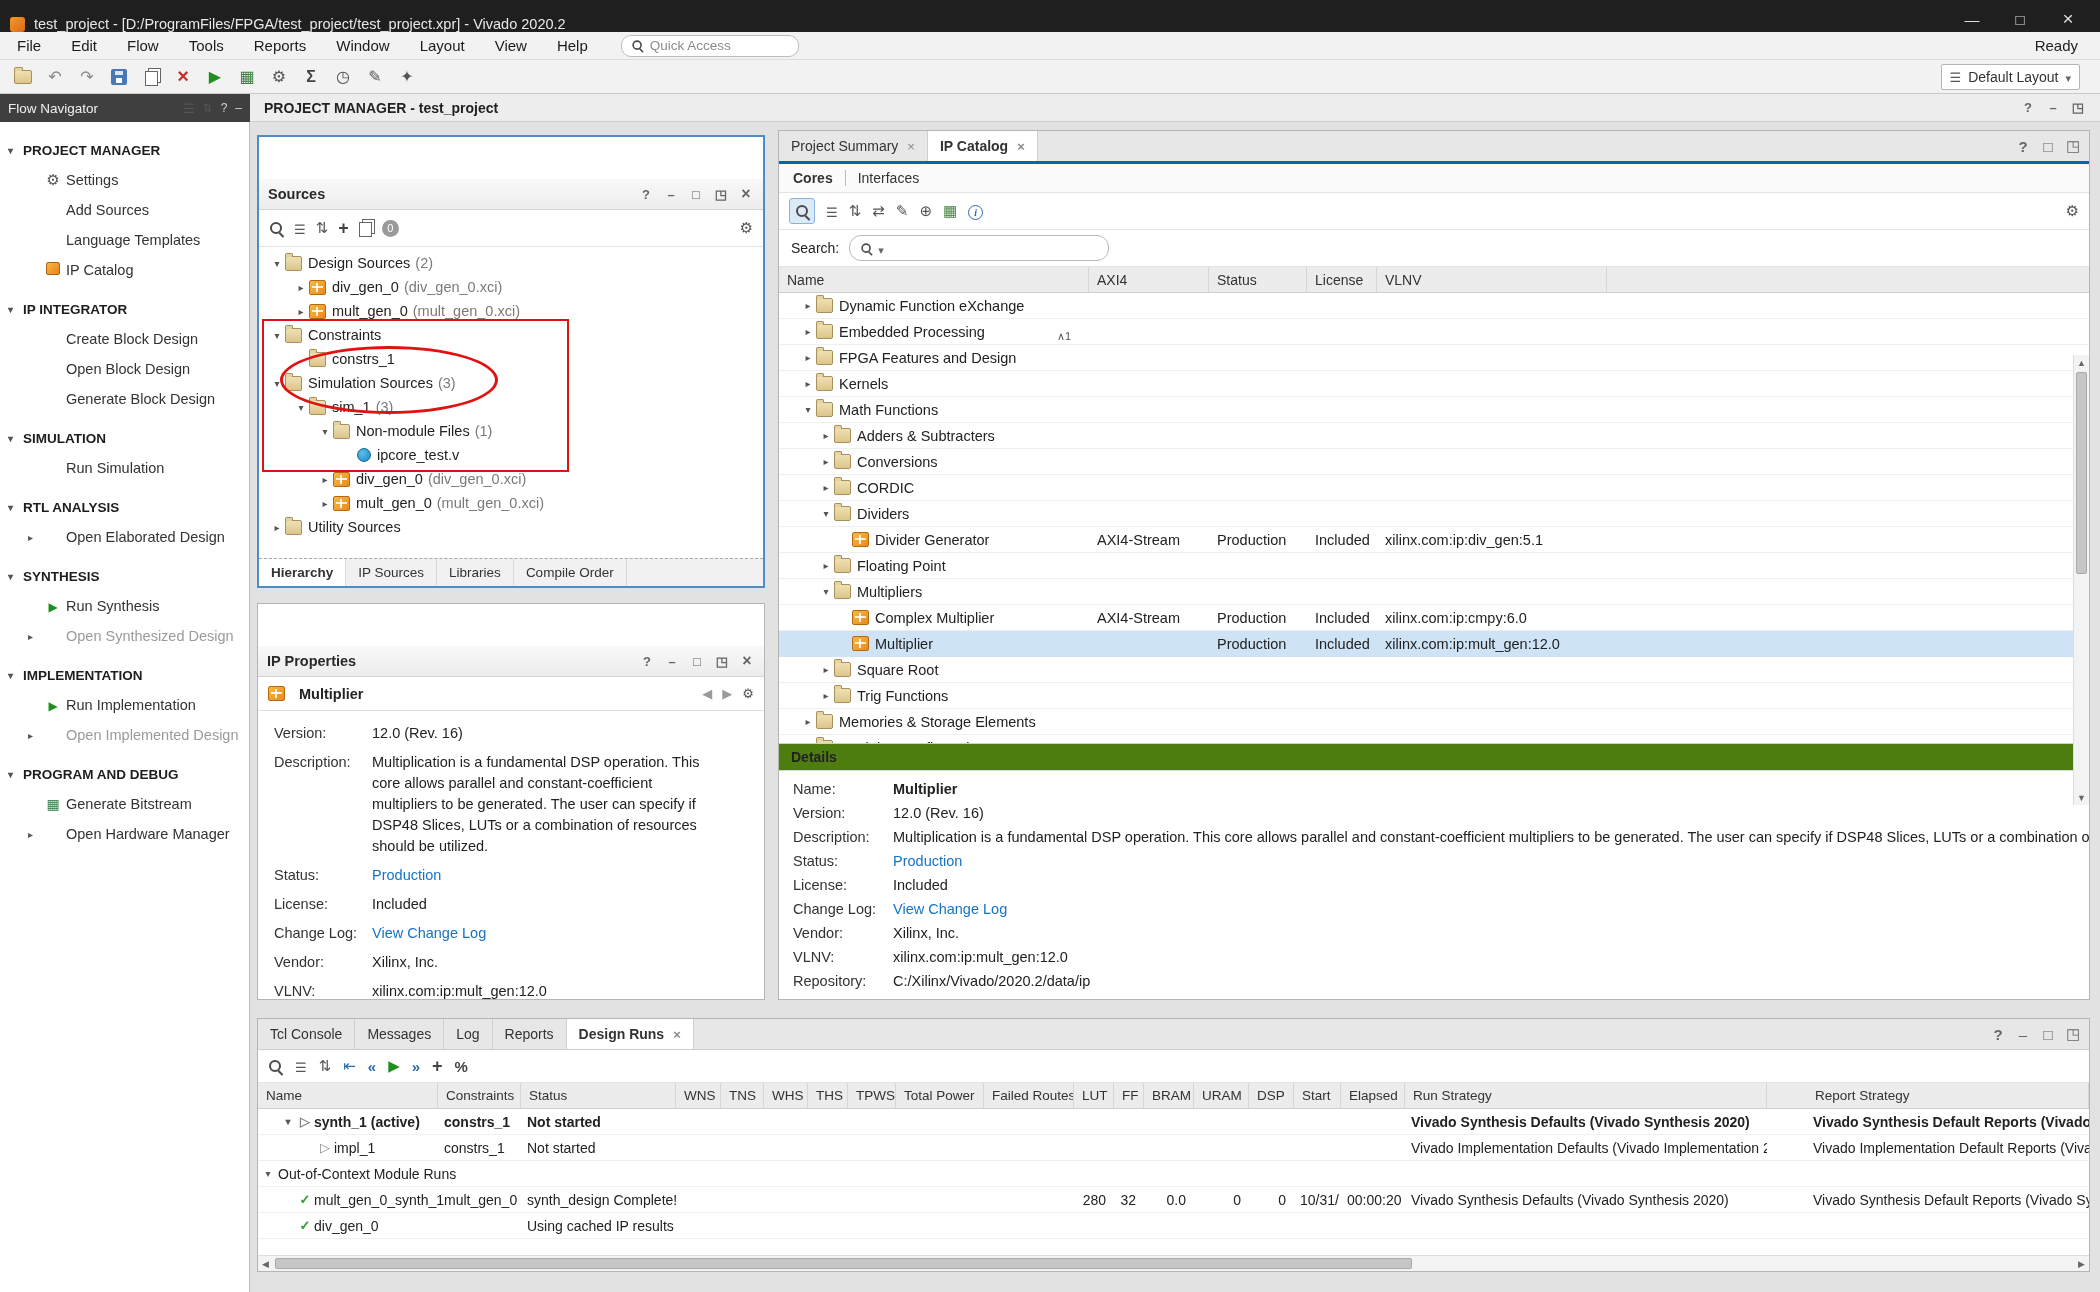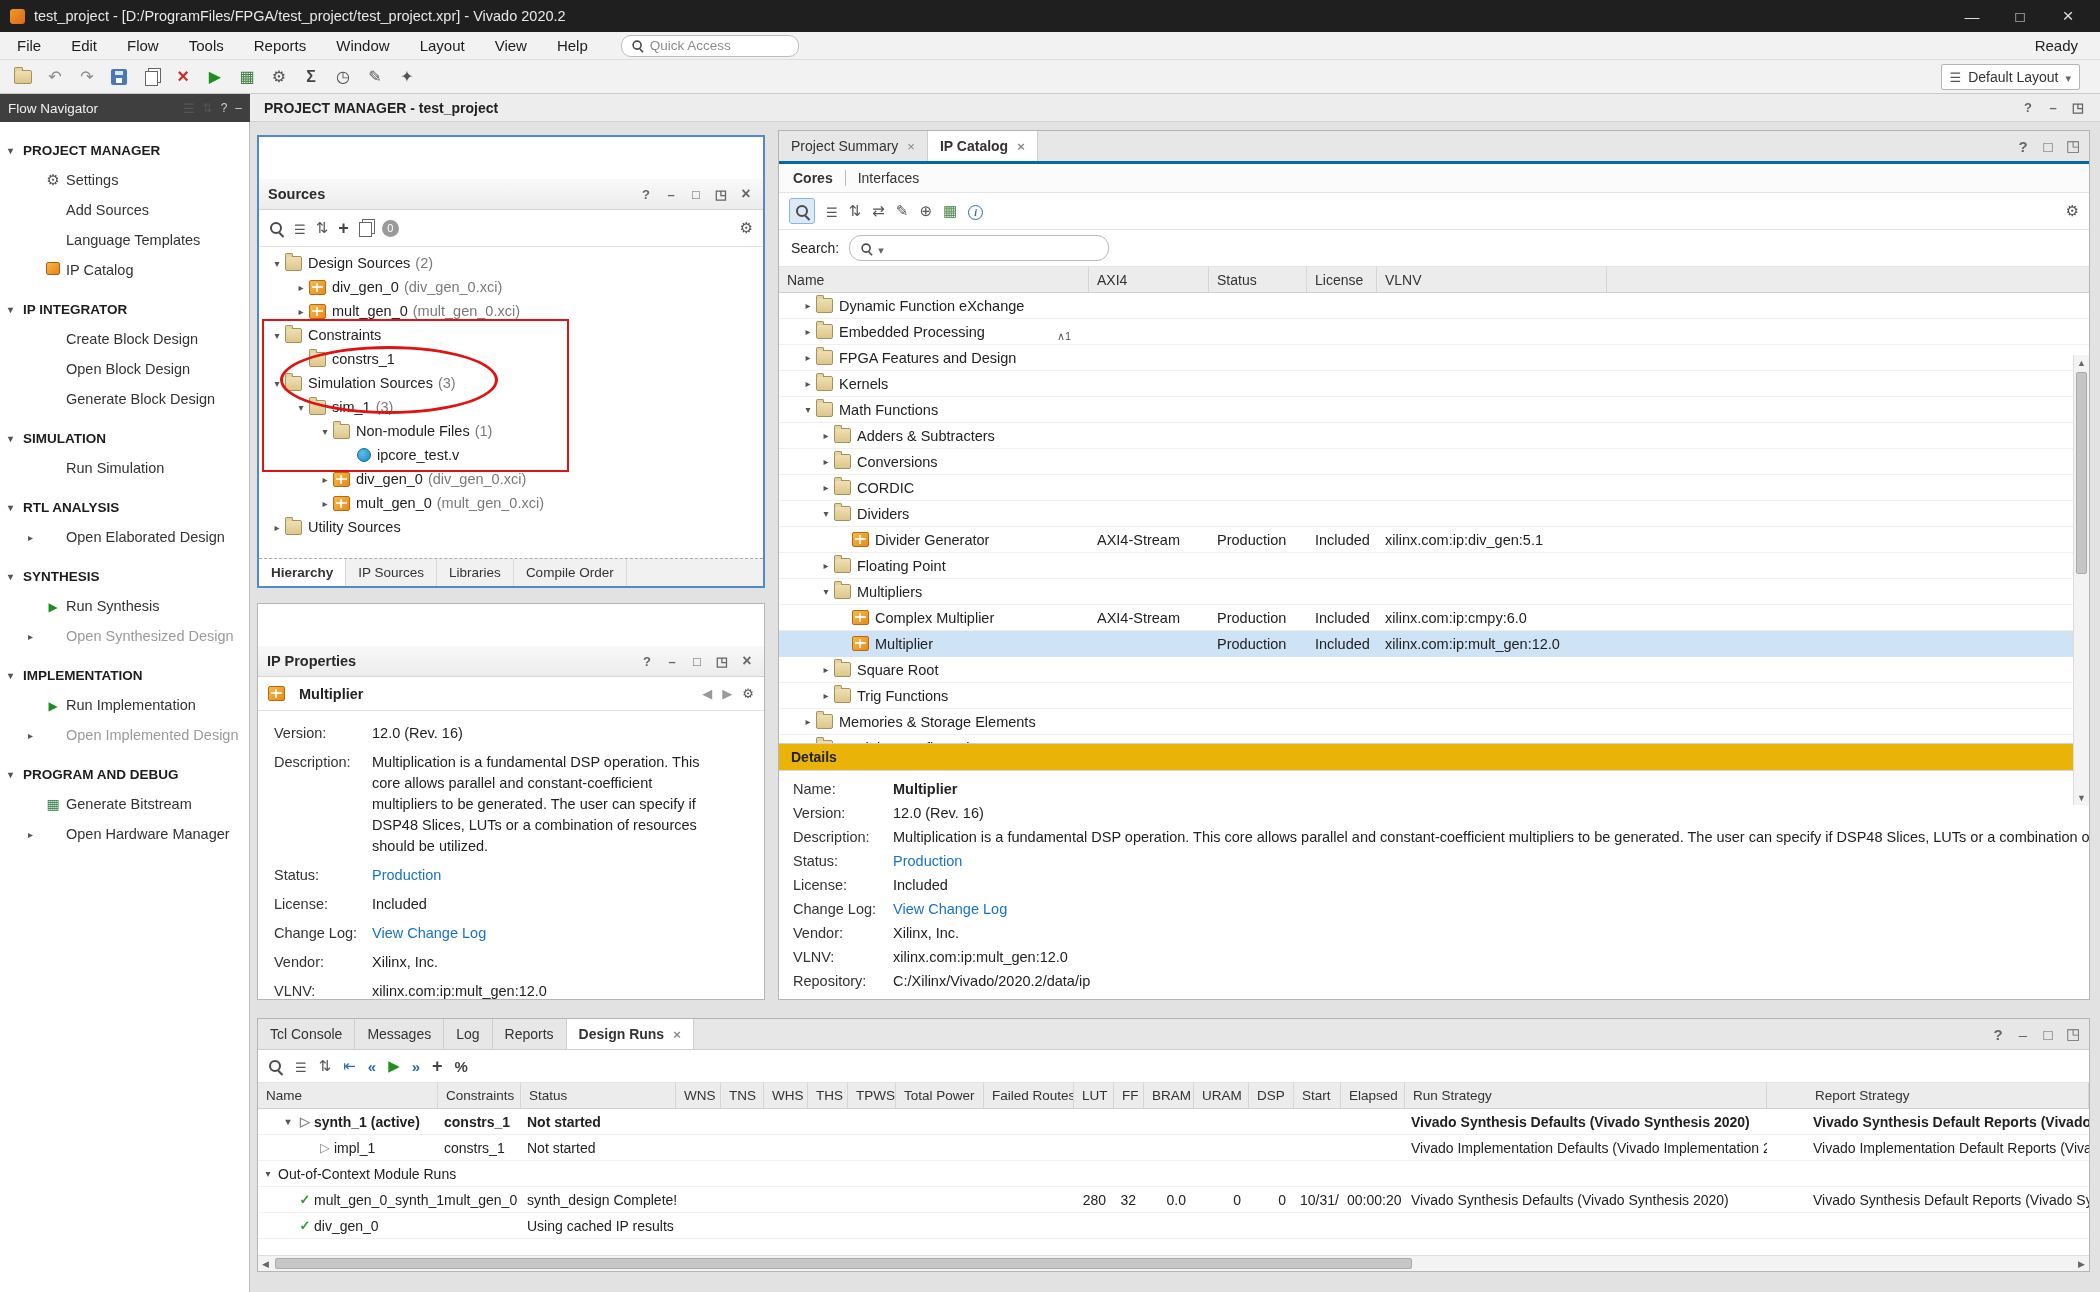--- a/index.html
+++ b/index.html
@@ -2,21 +2,21 @@
 <html style="--ann: #e01212; --sel: #cfe3f7; --link: #1872c4; --focus: #4e8cc9;"><head>
 <meta charset="utf-8">
 <style>
   html,body{margin:0;padding:0;background:#cfcfcf;}
   #app{position:relative;width:2100px;height:1292px;background:#e2e2e2;overflow:hidden;
        font-family:"Liberation Sans",sans-serif;font-size:15px;color:#222;cursor:default;}
   [data-interactable="true"]{cursor:pointer;}
 
   
   .titlebar{position:absolute;left:0;top:0;right:0;height:32px;background:#1f1f1f;color:#e8e8e8;
-            display:flex;align-items:center;padding:0 10px;box-sizing:border-box;font-size:14.5px;}
+            display:flex;align-items:flex-end;padding:0 10px;box-sizing:border-box;font-size:14.5px;}
   .app-icon{width:15px;height:15px;border-radius:3px;background:linear-gradient(135deg,#f59a23,#d9671f);margin-right:9px;flex:0 0 auto;}
   .title-text{white-space:nowrap;overflow:hidden;}
   .win-controls{margin-left:auto;display:flex;gap:4px;}
   .wb{width:44px;height:26px;display:flex;align-items:center;justify-content:center;color:#ddd;font-size:15px;}
   .wb-min::before{content:"—";} .wb-max::before{content:"□";} .wb-close::before{content:"×";font-size:19px;}
 
   
   .menubar{position:absolute;left:0;top:32px;right:0;height:28px;background:#f2f2f2;border-bottom:1px solid #dcdcdc;
            display:flex;align-items:center;box-sizing:border-box;padding:0 6px;}
   .menu-item{padding:0 11px;height:100%;display:flex;align-items:center;color:#1c1c1c;}
@@ -168,21 +168,21 @@
   .cat-row.selected{background:var(--sel,#cfe3f7);border-bottom-color:var(--sel,#cfe3f7);}
   .cc{box-sizing:border-box;padding-left:8px;overflow:hidden;display:flex;align-items:center;height:100%;}
   .cc.c-cname{overflow:visible;}
 
   .vsb{position:absolute;top:0;right:0;bottom:0;width:15px;background:#f3f3f3;border-left:1px solid #ddd;}
   .vsb .sb-up,.vsb .sb-down{position:absolute;left:0;right:0;height:15px;display:flex;align-items:center;justify-content:center;font-size:9px;color:#666;}
   .vsb .sb-up{top:0;} .vsb .sb-down{bottom:0;}
   .vsb .sb-thumb{position:absolute;left:2px;right:2px;top:17px;height:200px;background:#c6c6c6;border:1px solid #aaa;border-radius:2px;}
 
   
-  .dethead{height:26px;background:#eab308;border-top:1px solid #cfcfcf;border-bottom:1px solid #d9d9d9;
+  .dethead{height:26px;background:#4d7c0f;border-top:1px solid #cfcfcf;border-bottom:1px solid #d9d9d9;
            display:flex;align-items:center;padding:0 12px;font-weight:700;font-size:14px;color:#222;}
   .dfields{padding-top:6px;background:#fff;}
   .dfld{display:flex;align-items:center;height:24px;padding-left:14px;font-size:14.5px;white-space:nowrap;overflow:hidden;}
   .dlab{width:100px;flex:0 0 auto;color:#333;}
   .dval.link{color:var(--link,#1872c4);}
   .dval.bold{font-weight:700;}
 
   
   .btabs{height:30px;background:#e7e7e7;border-bottom:1px solid #cfcfcf;display:flex;align-items:stretch;position:relative;flex:0 0 auto;}
   .btabs .tab:not(.active) .tabx{display:none;}

